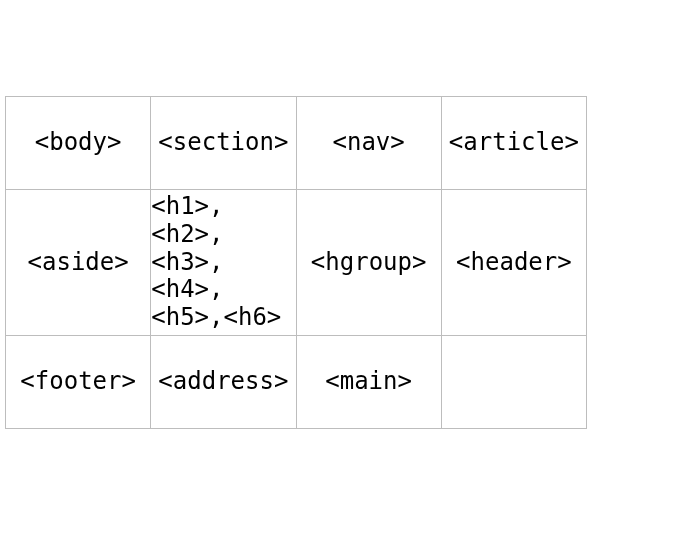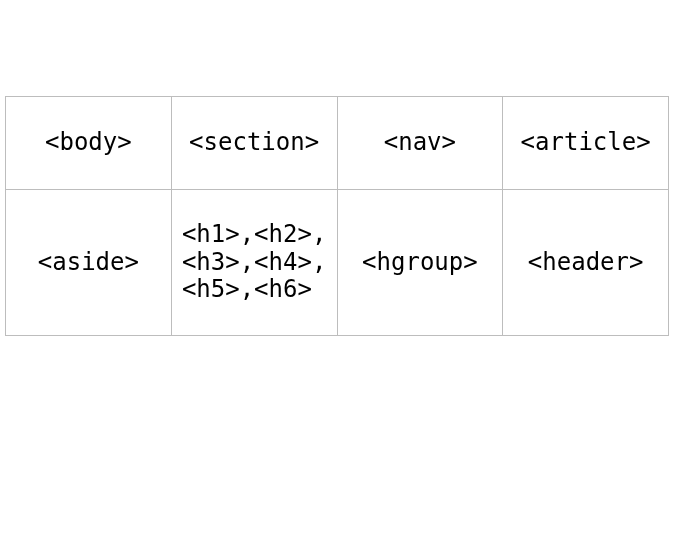--- a/index.html
+++ b/index.html
@@ -16,21 +16,21 @@
     height:550px;
     background:var(--page-bg);
     position:relative;
     overflow:hidden;
     font-family:"DejaVu Sans Mono","Liberation Mono",monospace;
   }
   table.tags-table{
     position:absolute;
     left:5px;
     top:96px;
-    width:664px;
+    width:582px;
     border-collapse:collapse;
     table-layout:fixed;
   }
   table.tags-table td{
     border:1px solid var(--border-color);
     text-align:center;
     vertical-align:middle;
     color:var(--text-color);
     font-family:"DejaVu Sans Mono","Liberation Mono",monospace;
     font-size:24px;
@@ -58,14 +58,20 @@
       <td><span class="cell-text">&lt;article&gt;</span></td>
     </tr>
     <tr class="row-b">
       <td><span class="cell-text">&lt;aside&gt;</span></td>
       <td><span class="cell-text">&lt;h1&gt;,&lt;h2&gt;,
 &lt;h3&gt;,&lt;h4&gt;,
 &lt;h5&gt;,&lt;h6&gt;</span></td>
       <td><span class="cell-text">&lt;hgroup&gt;</span></td>
       <td><span class="cell-text">&lt;header&gt;</span></td>
     </tr>
+    <tr class="row-c">
+      <td><span class="cell-text">&lt;footer&gt;</span></td>
+      <td><span class="cell-text">&lt;address&gt;</span></td>
+      <td><span class="cell-text">&lt;main&gt;</span></td>
+      <td><span class="cell-text"></span></td>
+    </tr>
   </tbody>
 </table>
 
 </body></html>

